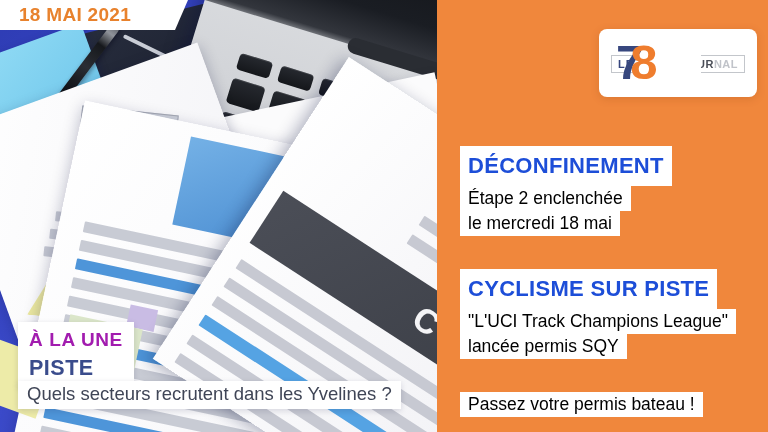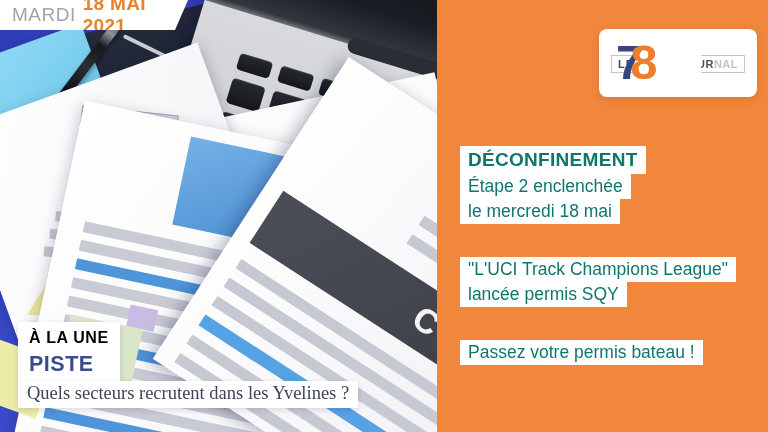--- a/index.html
+++ b/index.html
@@ -156,27 +156,26 @@
     left:0;top:0;width:188px;height:30px;z-index:20;background:#FFFFFF;
     clip-path:polygon(0 0,188px 0,175px 30px,0 30px);
     display:flex;align-items:center;padding-left:12px;box-sizing:border-box;
   }
   .date-day{position:static;color:#9FA3AB;font-size:19px;letter-spacing:.5px;}
   .date-date{position:static;color:#E8822D;font-size:19px;font-weight:800;margin-left:7px;letter-spacing:.3px;}
   .kicker-box{
     left:18px;top:322px;z-index:21;background:#FFFFFF;
     padding:7px 11px 6px;box-shadow:0 2px 6px rgba(20,20,60,.15);
   }
-  .kicker{position:static;display:block;color:#000000;font-weight:800;font-size:16px;letter-spacing:.6px;}
+  .kicker{position:static;display:block;color:#a21caf;font-weight:800;font-size:19px;letter-spacing:.6px;}
   .category{position:static;display:block;color:#3A4C8C;font-weight:800;font-size:21.5px;letter-spacing:.5px;margin-top:5px;}
   .headline-strip{
     left:18px;top:381px;z-index:21;background:#FFFFFF;
     padding:2px 9px 4px;font-size:18.5px;color:#3F4556;white-space:nowrap;
     box-shadow:0 2px 6px rgba(20,20,60,.15);
-    font-family:Liberation Serif, serif;
   }
   
   .orange-panel{
     position:absolute;left:437px;top:0;width:331px;height:432px;
     background:#F0873C;
   }
   .logo{
     position:absolute;top:29px;right:11px;width:158px;height:68px;
     background:#FFFFFF;border-radius:8px;box-shadow:0 2px 8px rgba(120,50,0,.18);
   }
@@ -197,25 +196,25 @@
   .digit-backer{position:absolute;left:36px;top:25px;width:66px;height:20px;background:#FFFFFF;z-index:2;}
   .logo-digits{position:absolute;left:17px;top:2px;z-index:3;font-weight:800;font-size:49px;line-height:62px;}
   .digit-7{color:#37477E;}
   .digit-8{color:#EF7D2E;margin-left:-13px;}
   .news-blocks{
     position:absolute;left:23px;top:146px;
     display:flex;flex-direction:column;gap:33px;align-items:flex-start;
   }
   .news-block{display:flex;flex-direction:column;align-items:flex-start;}
   .news-title{
-    background:#FFFFFF;padding:4px 8px;font-weight:800;font-size:19px;
-    letter-spacing:.3px;color:#0f766e;line-height:20px;white-space:nowrap;
+    background:#FFFFFF;padding:10px 8px;font-weight:800;font-size:22px;
+    letter-spacing:.3px;color:#1d4ed8;line-height:20px;white-space:nowrap;
   }
   .news-line{
-    background:#FFFFFF;padding:2px 8px;font-size:17.5px;color:#0f766e;
+    background:#FFFFFF;padding:2px 8px;font-size:17.5px;color:#000000;
     line-height:21px;white-space:nowrap;
   }
 </style>
 </head>
 <body>
 
 <div id="canvas">
 
   <div class="photo-area">
     <div class="notebook"></div>
@@ -312,21 +311,20 @@
       </div>
       <div class="cv-bs cv-b1"></div>
       <div class="cv-bs cv-b2"></div>
       <div class="cv-bs cv-b3"></div>
       <div class="cv-bs cv-b4"></div>
       <div class="cv-bs cv-b5"></div>
       <div class="cv-bs cv-b6"></div>
     </div>
 
     <div class="date-banner">
-      <span class="date-day">MARDI</span>
       <span class="date-date">18 MAI 2021</span>
     </div>
 
     <div class="kicker-box">
       <span class="kicker">À LA UNE</span>
       <span class="category">PISTE</span>
     </div>
     <div class="headline-strip">Quels secteurs recrutent dans les Yvelines ?</div>
   </div>
 
@@ -341,20 +339,21 @@
       <div class="logo-digits"><span class="digit-7">7</span><span class="digit-8">8</span></div>
     </div>
 
     <div class="news-blocks">
       <div class="news-block">
         <div class="news-title">DÉCONFINEMENT</div>
         <div class="news-line">Étape 2 enclenchée</div>
         <div class="news-line">le mercredi 18 mai</div>
       </div>
       <div class="news-block">
+        <div class="news-title">CYCLISME SUR PISTE</div>
         <div class="news-line">"L'UCI Track Champions League"</div>
         <div class="news-line">lancée permis SQY</div>
       </div>
       <div class="news-block">
         <div class="news-line">Passez votre permis bateau !</div>
       </div>
     </div>
   </div>
 </div>
 

